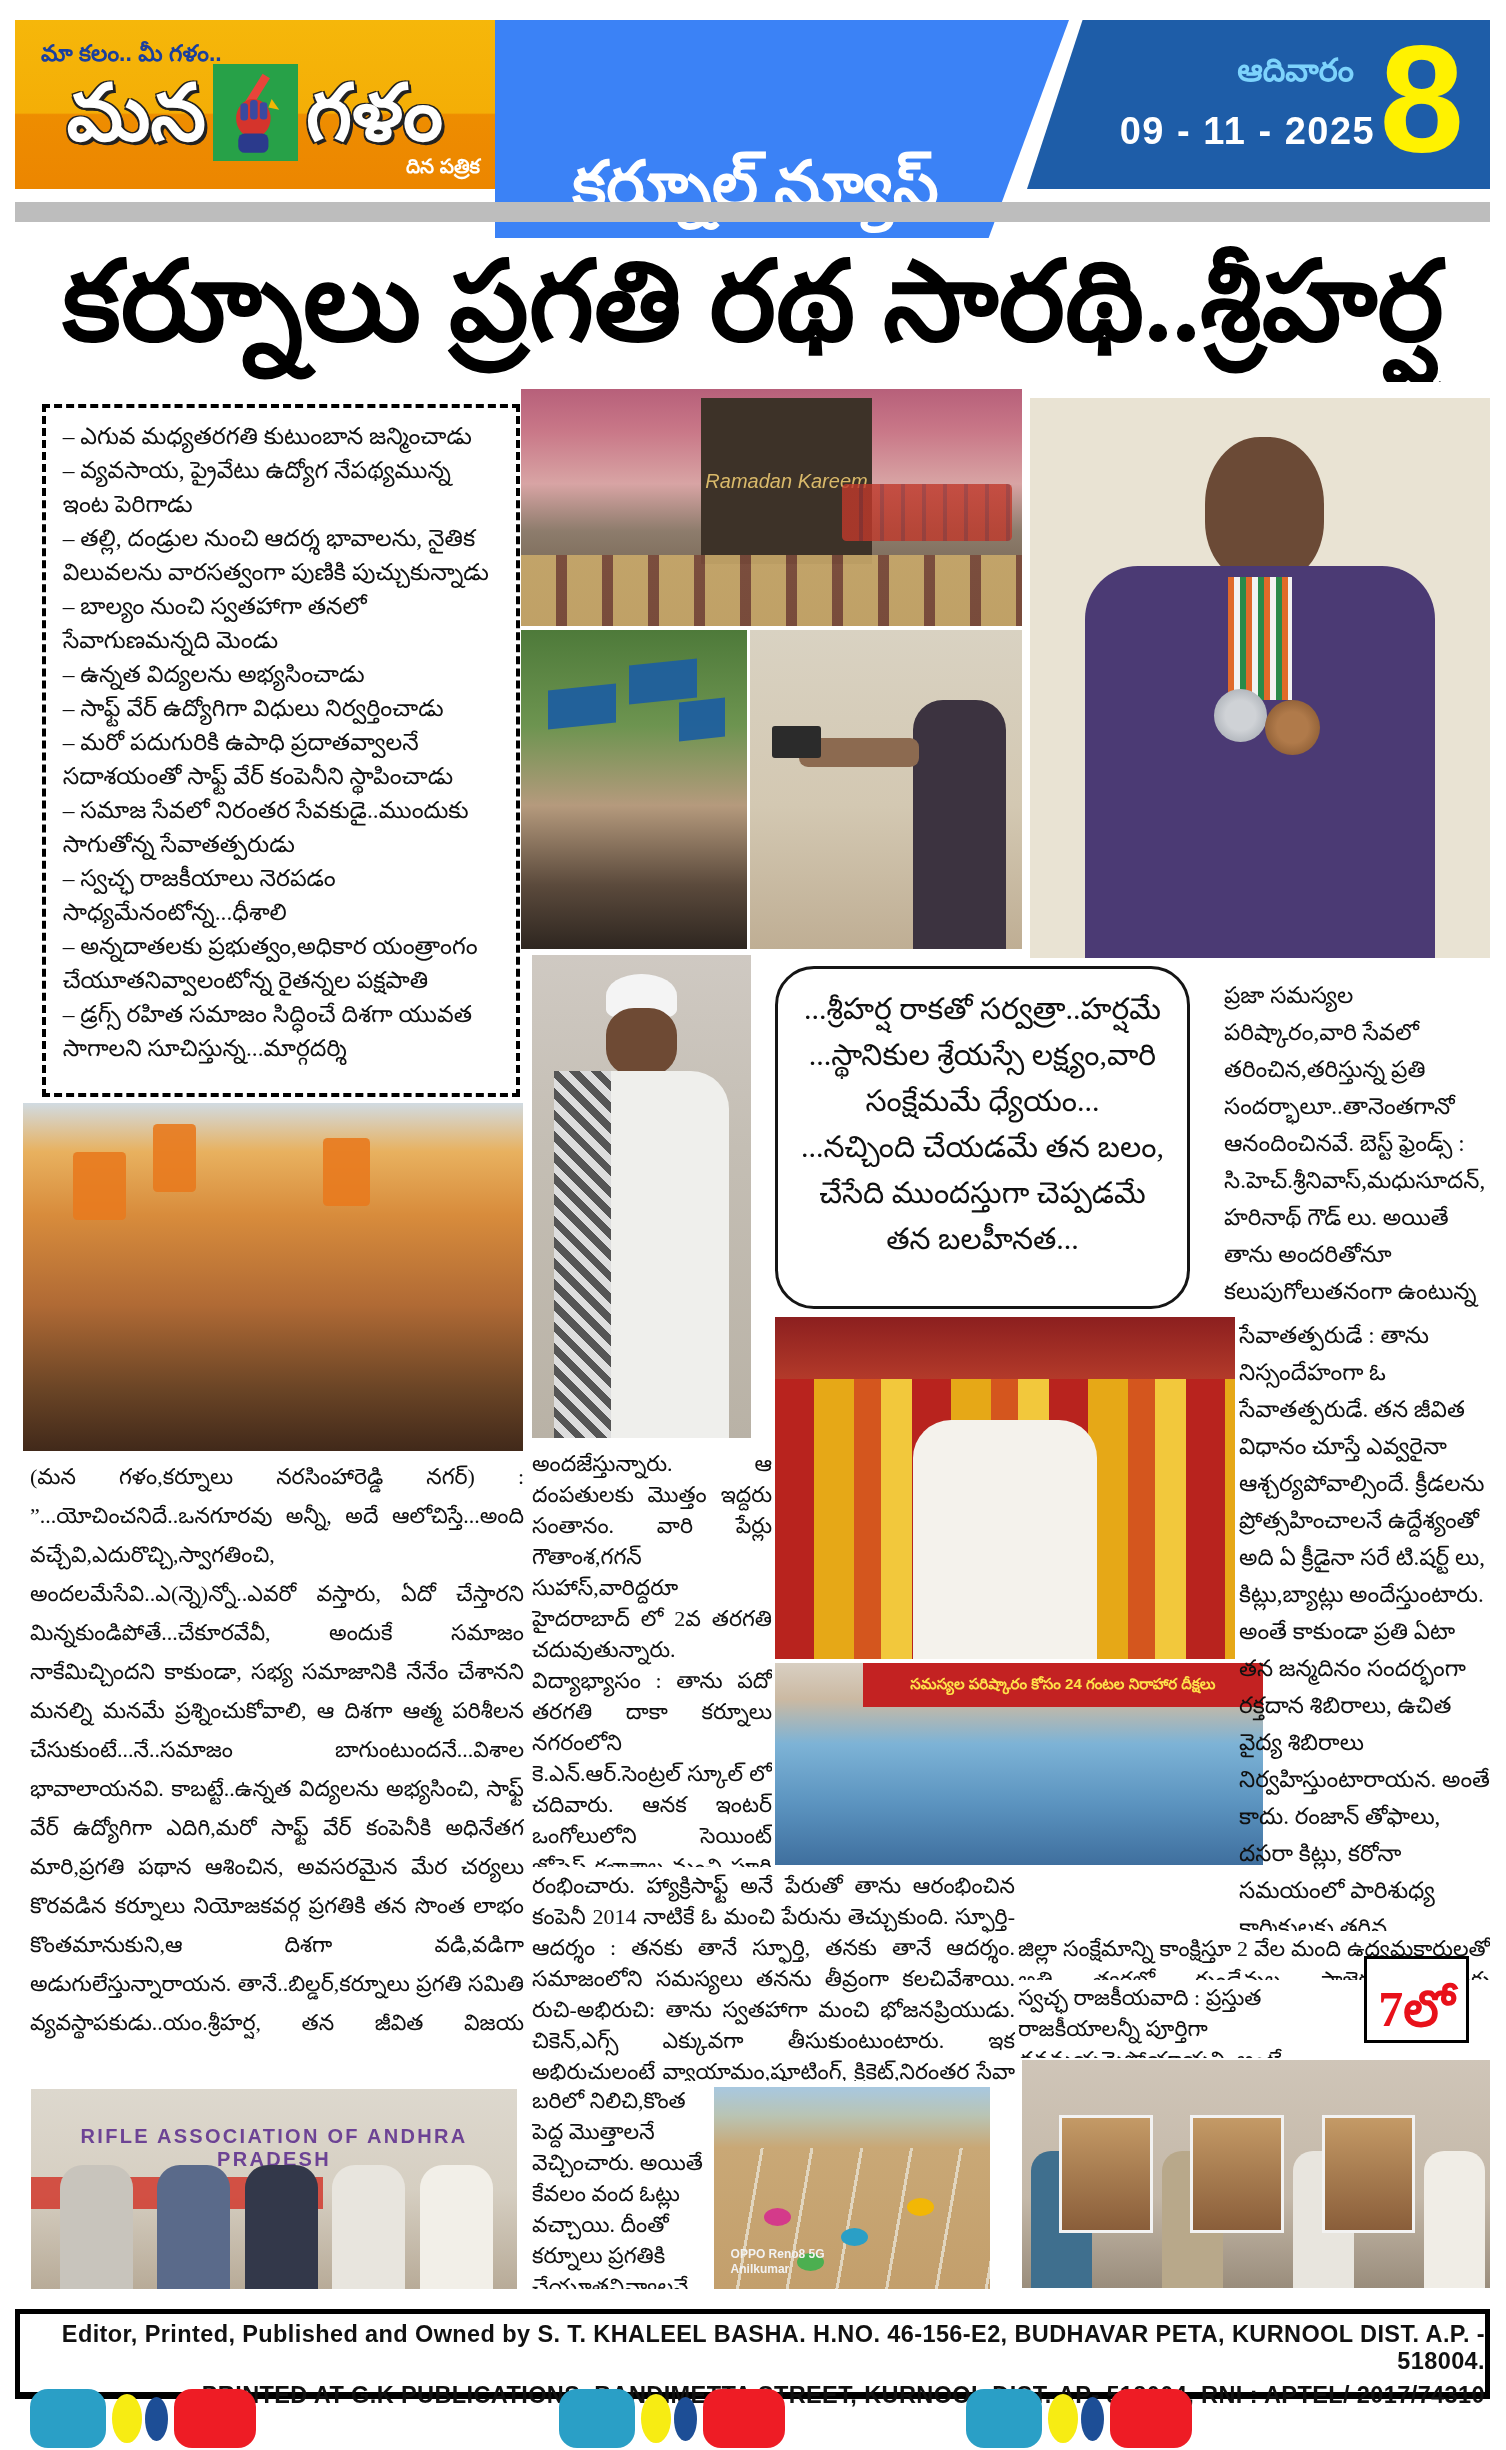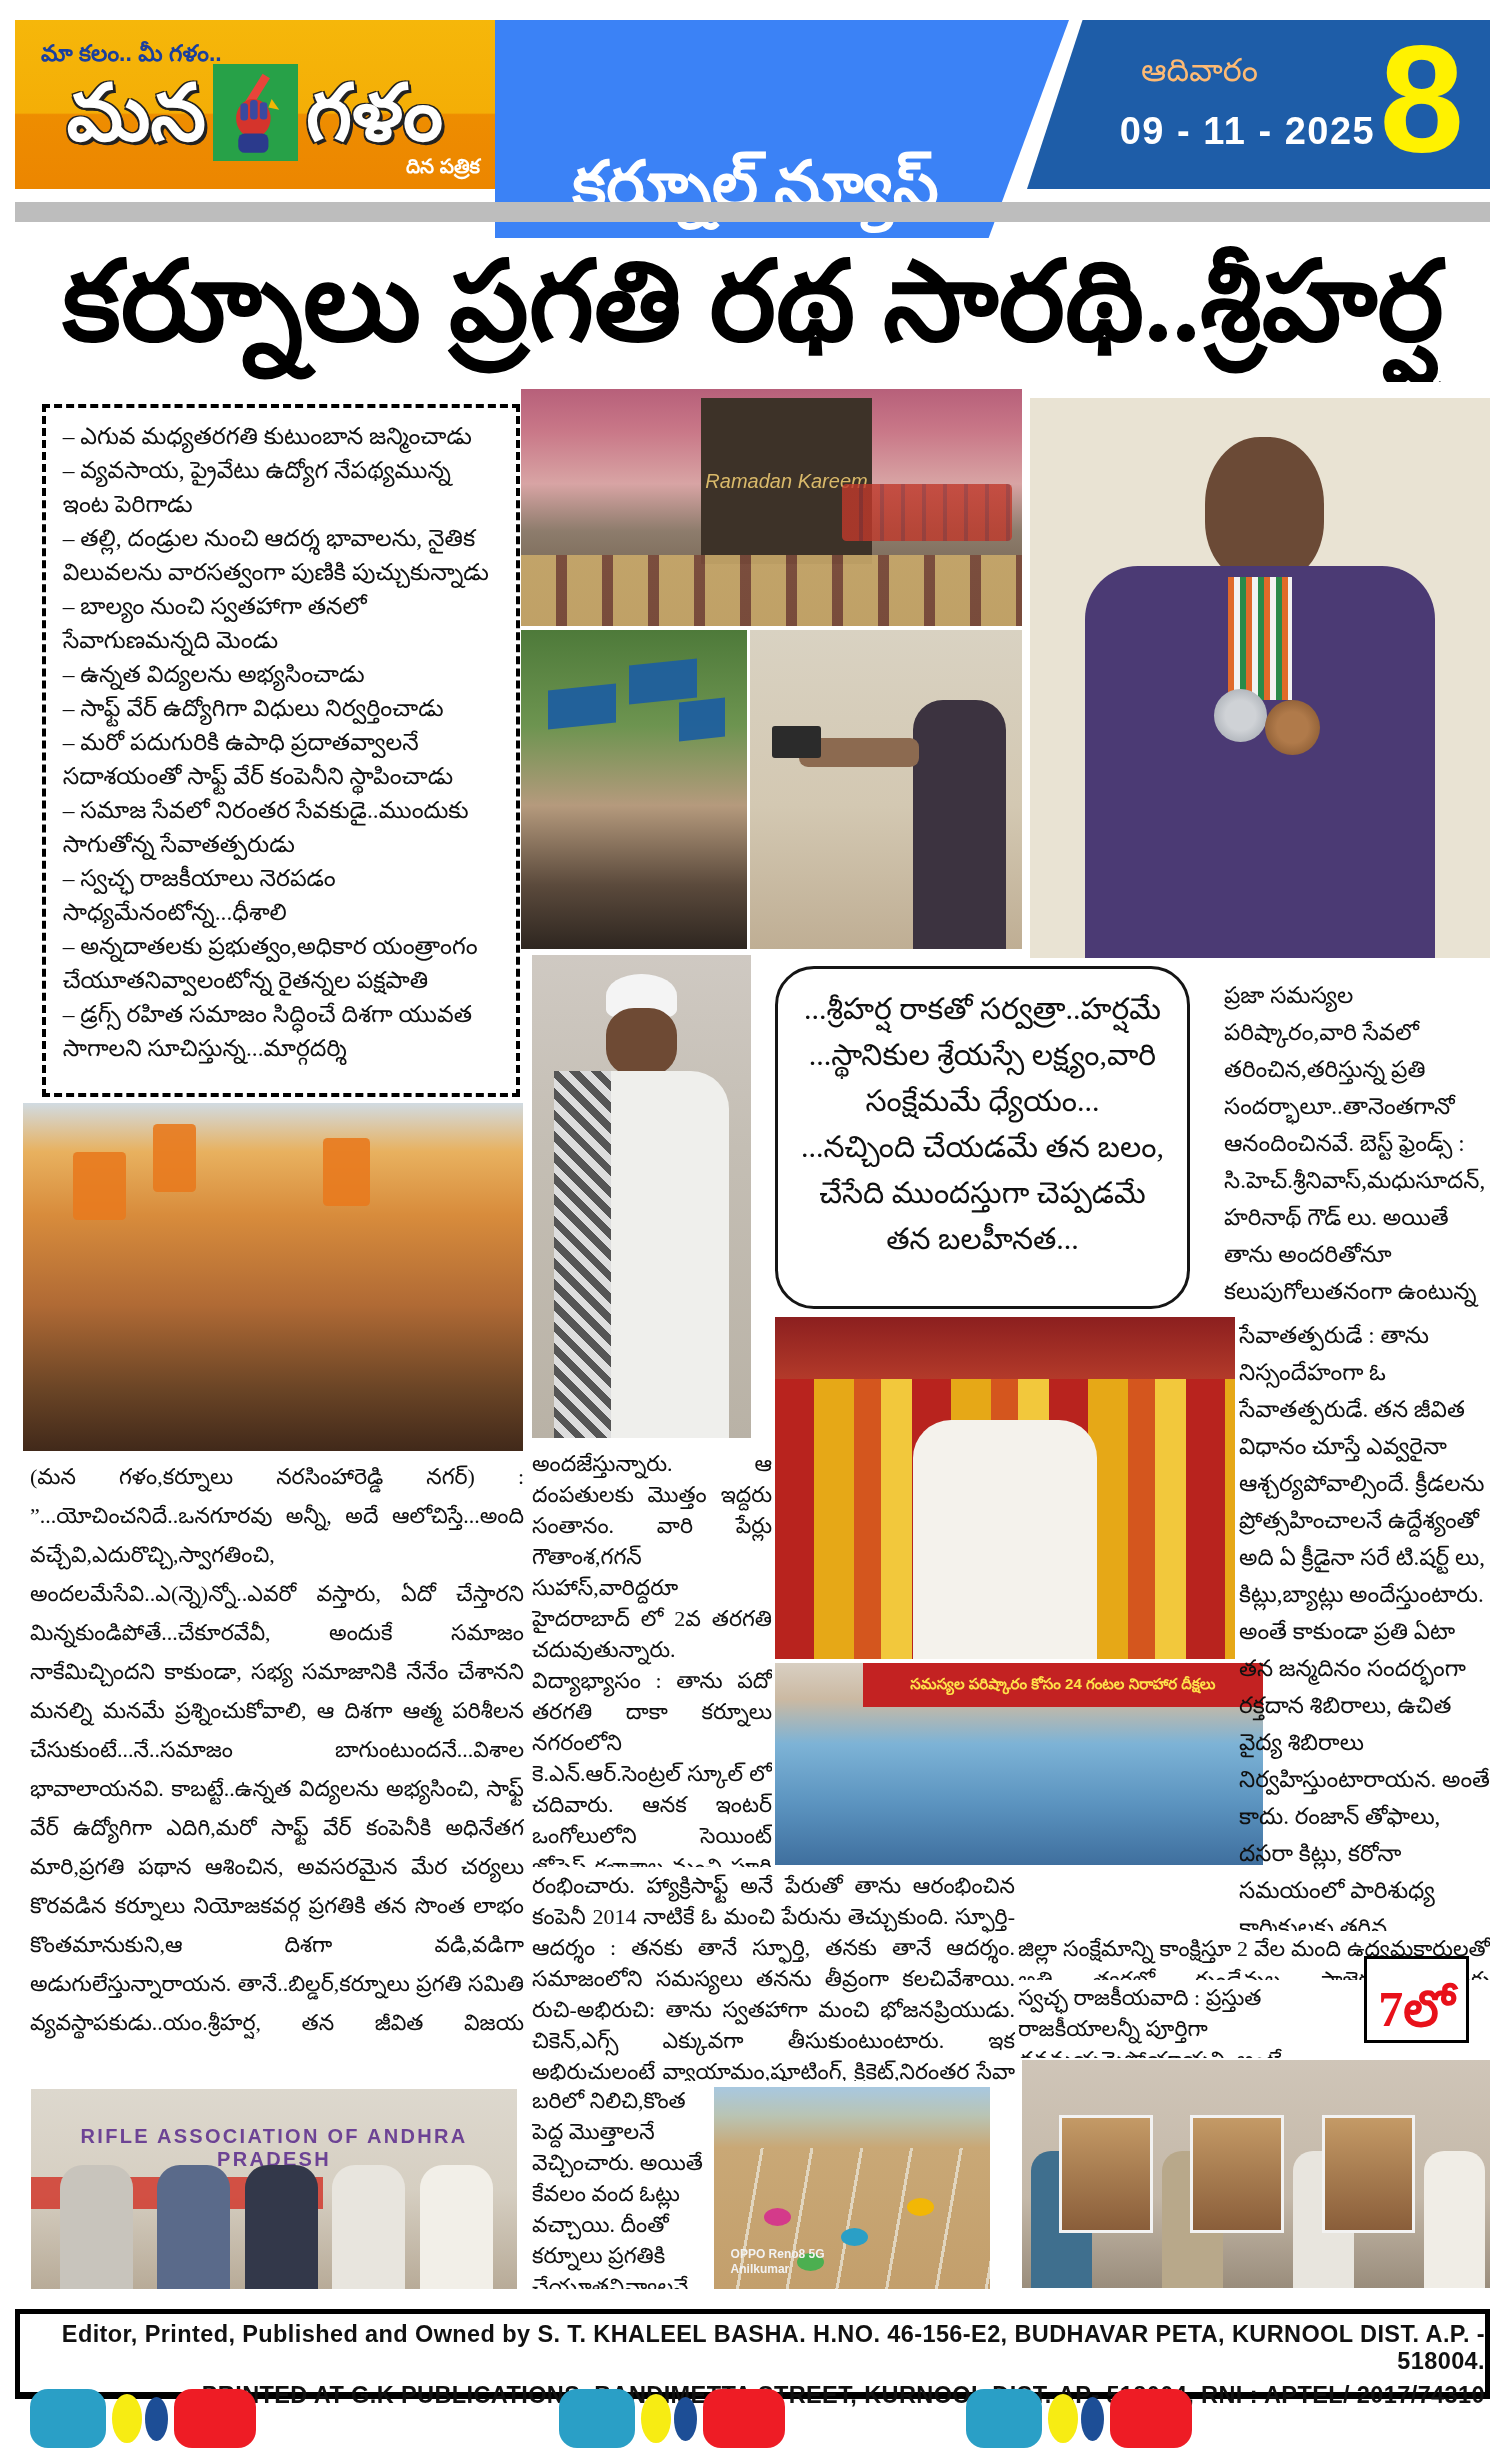--- a/index.html
+++ b/index.html
@@ -10,21 +10,21 @@
   
   .masthead{left:15px;top:20px;width:480px;height:169px;background:linear-gradient(180deg,#f6b70a 0%,#f4ae06 55%,#ee8d00 56%,#ec8600 100%);}
   .tagline{position:absolute;left:26px;top:20px;font-size:23px;font-weight:bold;color:#1a3f9e;}
   .mast-title{position:absolute;left:0;top:44px;width:100%;display:flex;align-items:center;justify-content:center;gap:7.6px;}
   .mast-word{font-size:79px;font-weight:bold;color:#ffffff;line-height:1;text-shadow:3px 3px 0 #222,-1.5px -1.5px 0 #222,1.5px -1.5px 0 #222,-1.5px 1.5px 0 #222;}
   .fist-box{width:85px;height:97px;background:#27a148;display:flex;align-items:center;justify-content:center;}
   .mast-sub{position:absolute;right:15px;bottom:6px;font-size:20px;color:#ffffff;font-weight:bold;}
   .ribbon{left:495px;top:20px;width:574px;height:218px;background:#3b82f6;clip-path:polygon(0 0,100% 0,86% 100%,0 100%);display:flex;align-items:flex-end;justify-content:center;}
   .ribbon-text{color:#ffffff;font-size:65px;font-weight:bold;padding-right:53px;font-family:"Liberation Serif",serif;}
   .datebox{left:1027px;top:20px;width:463px;height:169px;background:#1e5da8;clip-path:polygon(12% 0,100% 0,100% 100%,0 100%);}
-  .day{position:absolute;left:114px;top:32px;width:213px;text-align:left;color:#fdba74;font-size:32px;font-weight:normal;}
+  .day{position:absolute;left:114px;top:32px;width:213px;text-align:right;color:#7dd3fc;font-size:32px;font-weight:bold;}
   .date{position:absolute;left:84px;top:90px;width:273px;text-align:center;color:#ffffff;font-size:38px;font-weight:bold;letter-spacing:1.5px;}
   .pageno{position:absolute;right:26px;top:-4.6px;color:#fff200;font-size:152px;font-weight:bold;line-height:169px;}
   .graybar{left:15px;top:202px;width:1475px;height:20px;background:#bdbdbd;}
   .headline{left:15px;top:226px;width:1476px;height:156px;font-size:112px;font-weight:bold;color:#000;text-align:center;white-space:nowrap;font-family:"Liberation Serif",serif;line-height:152px;overflow:hidden;}
   
   .dashedbox{left:42px;top:404px;width:478px;height:693px;border:4.6px dashed #000;box-sizing:border-box;padding:10.6px 15px 7.6px 16.7px;overflow:hidden;}
   .dashedbox ul{margin:0;padding:0;list-style:none;}
   .dashedbox li{font-size:23.5px;line-height:34px;font-family:"Liberation Serif",serif;color:#111;}
   .dashedbox li::before{content:"– ";}
   

